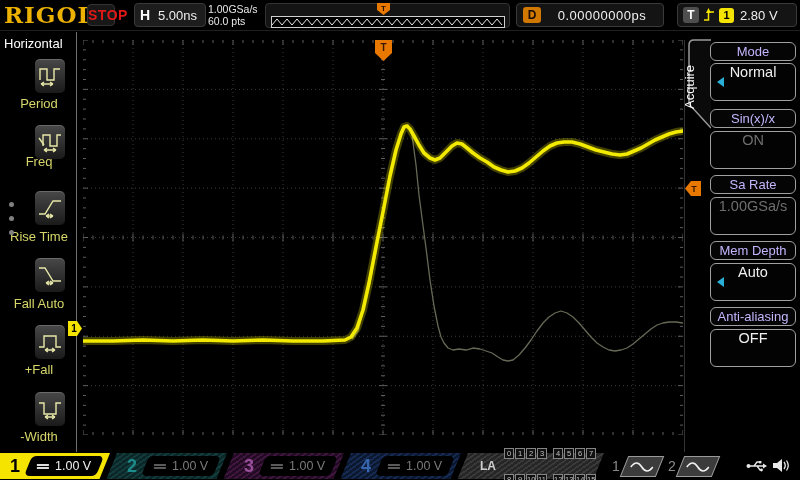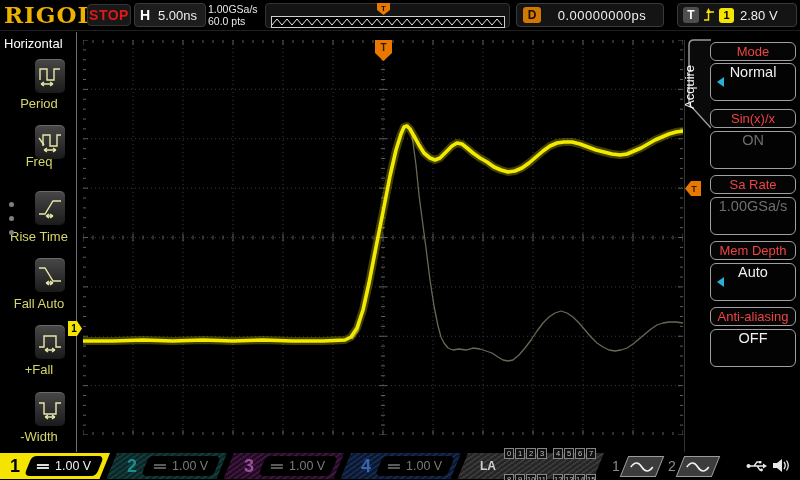--- a/index.html
+++ b/index.html
@@ -2,21 +2,21 @@
 <html><head>
 <meta charset="utf-8">
 <style>
 *{box-sizing:border-box}
 body{margin:0;background:#000;font-family:"Liberation Sans",sans-serif}
 #screen{position:relative;width:800px;height:480px;background:#000;overflow:hidden}
 .abs{position:absolute}
 
 
 .logo{left:4px;top:1px;font-family:"DejaVu Serif",serif;font-weight:bold;font-size:23px;color:#edb200;letter-spacing:1px}
-.stopbtn{left:87px;top:4px;width:44px;height:22px;background:#181818;border:1px solid #333;border-radius:4px;color:#e01818;font-weight:bold;font-size:14px;text-align:center;line-height:20px;letter-spacing:.5px}
+.stopbtn{left:87px;top:4px;width:28px;height:22px;background:#181818;border:1px solid #333;border-radius:4px;color:#e01818;font-weight:bold;font-size:14px;text-align:center;line-height:20px;letter-spacing:.5px}
 .hbox{left:134px;top:3px;width:72px;height:24px;background:#1d1d1d;border:1px solid #3a3a3a;border-radius:4px;display:flex;align-items:center}
 .hbox .hl{color:#fff;font-weight:bold;font-size:14px;margin-left:5px}
 .hbox .hv{flex:1;text-align:center;color:#eee;font-size:13px}
 .rate{left:208px;top:3px;width:58px;color:#e8e8e8;font-size:10.5px;line-height:12px;white-space:nowrap}
 .preview{left:265px;top:3px;width:245px;height:25px;background:#141414;border:1px solid #333;border-radius:4px}
 .preview .inner{position:absolute;left:5px;top:12px;width:234px;height:12px;border:1px solid #cfcfcf;background:#000}
 .ptrig{left:377px;top:3px;width:13px;height:12px}
 .dbox{left:516px;top:3px;width:148px;height:24px;background:#141414;border:1px solid #3a3a3a;border-radius:4px;display:flex;align-items:center}
 .dbadge{width:18px;height:16px;margin-left:6px;background:#d07800;border-radius:3px;color:#1a0a00;font-weight:bold;font-size:12px;text-align:center;line-height:16px}
 .dval{flex:1;text-align:center;color:#f0f0f0;font-size:13px;letter-spacing:.5px}
@@ -34,21 +34,21 @@
 .pagedot{width:5px;height:5px;border-radius:50%;background:#808080}
 
 
 .grat{left:83px;top:40px}
 .gdot{stroke:#3b3b3b;stroke-width:1;stroke-dasharray:1 3}
 .gtk{stroke:#5e5e5e;stroke-width:1}
 
 
 .rsep{left:684px;top:40px;width:1px;height:412px;background:#333}
 .acq-tab-text{left:682px;top:48px;width:18px;height:78px;color:#fff;font-size:13px;writing-mode:vertical-rl;transform:rotate(180deg);text-align:center}
-.rm-label{left:710px;width:86px;height:19px;background:#050505;border:1px solid #a0a0a0;border-radius:6px;color:#ef4444;font-size:13px;text-align:center;line-height:17px;white-space:nowrap}
+.rm-label{left:710px;width:86px;height:19px;background:#050505;border:1px solid #a0a0a0;border-radius:6px;color:#c4b5fd;font-size:13px;text-align:center;line-height:17px;white-space:nowrap}
 .rm-value{left:710px;width:86px;height:38px;background:#030303;border:1px solid #a0a0a0;border-radius:6px;display:flex;align-items:flex-start;justify-content:center}
 .rm-value .val{color:#f0f0f0;font-size:14.5px}
 .rm-value.dim .val{color:#6e6e6e}
 .cyarrow{position:absolute;left:6px;top:50%;margin-top:-5px;width:0;height:0;border-top:5px solid transparent;border-bottom:5px solid transparent;border-right:7px solid #2ab0d8}
 
 
 .bb{position:absolute;left:0;top:452px;width:800px;height:28px}
 .chblk{position:absolute;top:1px;height:26px}
 .chbg{position:absolute;left:0;top:0;width:100%;height:100%;transform:skewX(-22deg);transform-origin:0 0}
 .chcont{position:relative;height:100%;display:flex;align-items:center;z-index:1}

